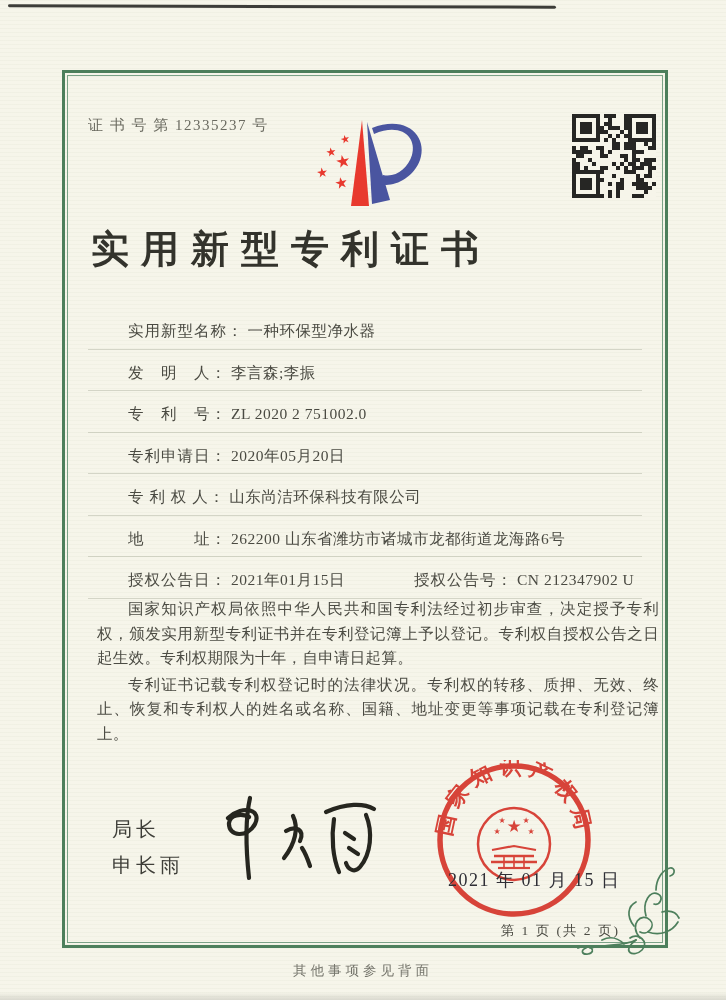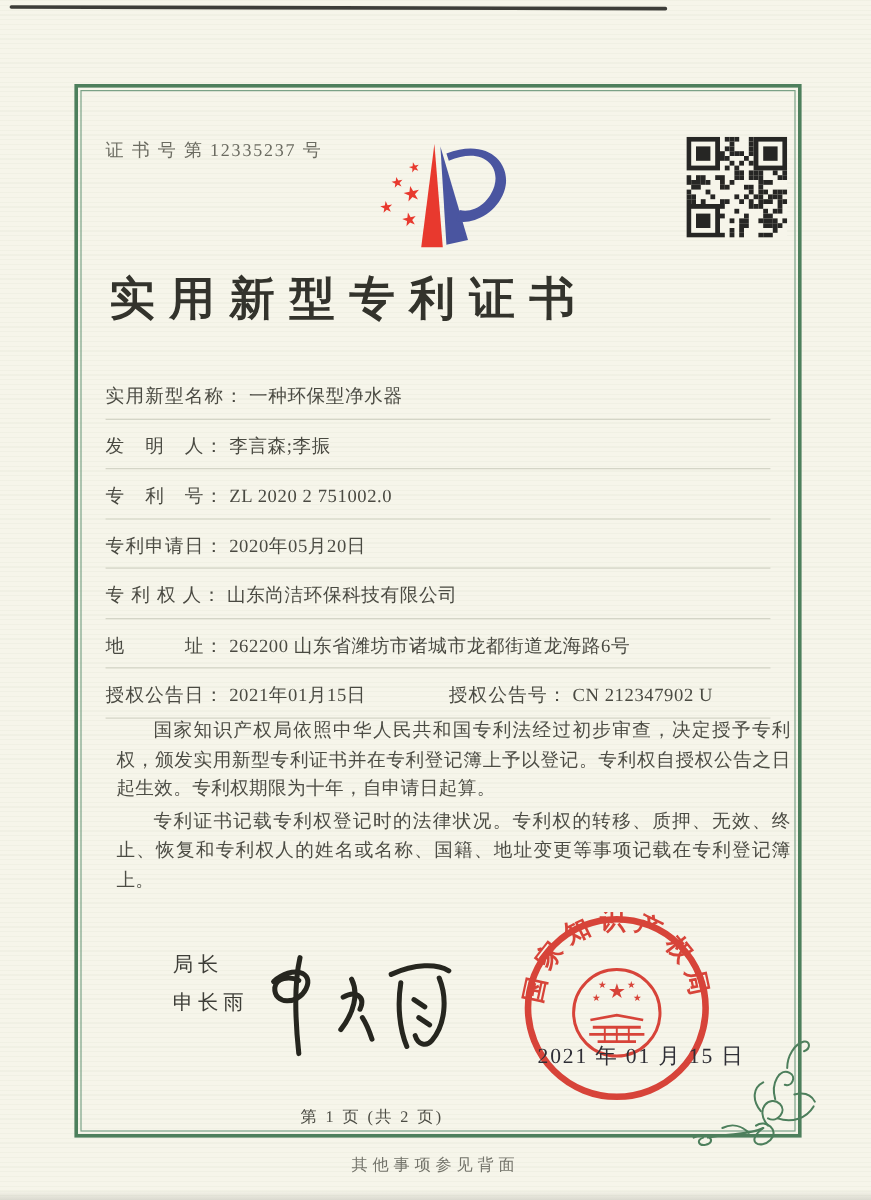--- a/index.html
+++ b/index.html
@@ -30,38 +30,38 @@
   .logo{position:absolute;left:280px;top:98px;width:150px;height:120px;}
 
   .qr{position:absolute;left:572px;top:114px;width:84px;height:84px;}
 
   .title{position:absolute;left:0;top:224px;width:582px;text-align:center;
     font-size:38px;font-weight:bold;letter-spacing:12px;color:#33332c;}
 
   .fields{position:absolute;left:88px;top:308px;width:554px;font-size:15.5px;color:#4a4a42;}
   .field-row{position:relative;height:41.5px;line-height:30px;padding-top:8px;
     border-bottom:1px solid rgba(150,155,135,.35);box-sizing:border-box;white-space:nowrap;}
-  .flabel{letter-spacing:1px;}
+  .flabel{letter-spacing:1px;margin-left:40px;}
   .fvalue{margin-left:4px;letter-spacing:.5px;}
   .grant-pair2{position:absolute;left:286px;top:8px;}
 
   .legal{position:absolute;left:97px;top:597px;width:562px;font-size:15.5px;
     line-height:24.5px;color:#4c4c44;text-align:justify;}
   .legal p{margin:0 0 2px 0;text-indent:2em;letter-spacing:.3px;}
 
-  .signer{position:absolute;left:112px;top:792px;font-size:17px;color:#3e3e38;margin-left:32px;}
+  .signer{position:absolute;left:112px;top:816px;font-size:20px;color:#3e3e38;}
   .signer div{margin-bottom:9px;letter-spacing:4px;}
 
   .signature{position:absolute;left:198px;top:786px;width:205px;height:100px;}
 
   .seal{position:absolute;left:434px;top:760px;width:160px;height:160px;opacity:.92;}
   .seal-date{position:absolute;left:448px;top:868px;font-size:18px;color:#2f2f36;
     letter-spacing:1.5px;white-space:nowrap;z-index:5;}
 
-  .page-info{position:absolute;left:0;top:922px;width:620px;text-align:center;
+  .page-info{position:absolute;left:0;top:922px;width:620px;text-align:right;
     font-size:13.5px;color:#4c4c44;letter-spacing:2px;}
   .footer-note{position:absolute;left:0;top:962px;width:726px;text-align:center;
     font-size:13.5px;color:#73736a;letter-spacing:4px;}
 
   .flourish{position:absolute;left:576px;top:860px;width:104px;height:96px;z-index:4;}
 </style>
 </head>
 <body>
 
 <div class="scan">

